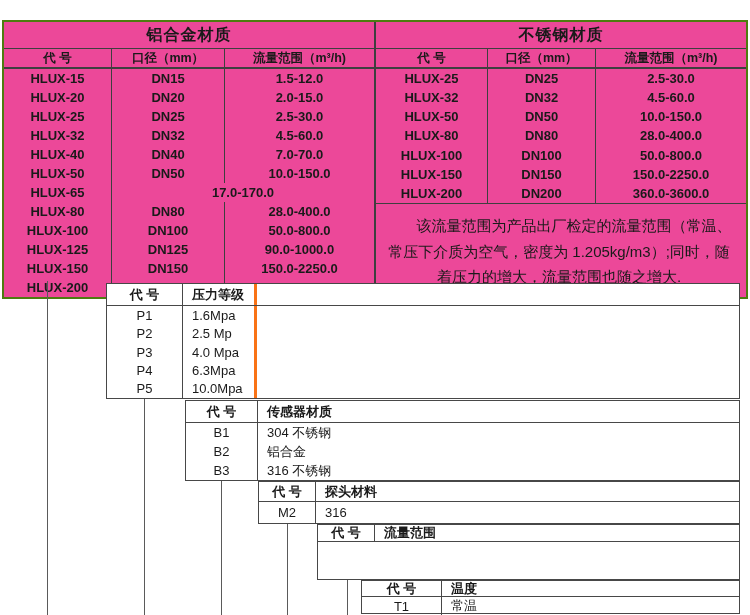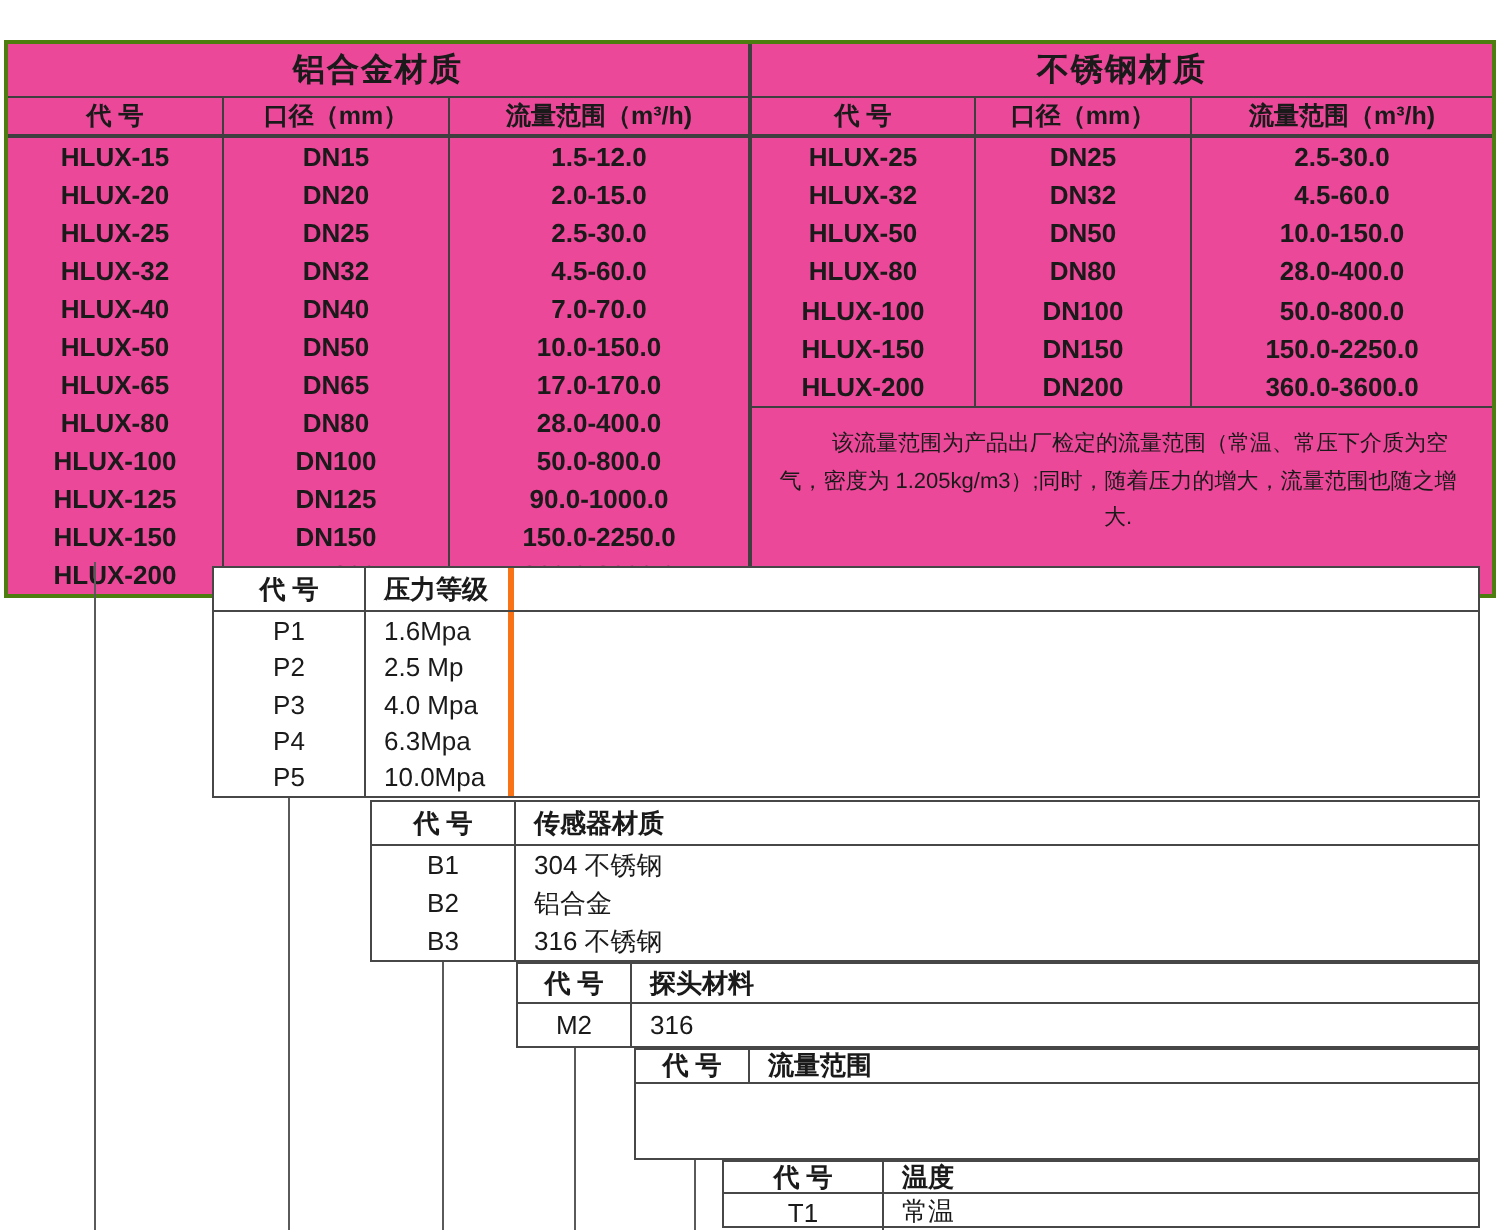--- a/index.html
+++ b/index.html
@@ -22,21 +22,21 @@
   .trow>div{display:flex;align-items:center;justify-content:center;box-sizing:border-box;}
   
   .half.left  .c1{width:108px;border-right:1px solid #3f3f3f;}
   .half.left  .c2{width:113px;border-right:1px solid #3f3f3f;}
   .half.left  .c3{flex:1;}
   .half.right .c1{width:112px;border-right:1px solid #3f3f3f;}
   .half.right .c2{width:108px;border-right:1px solid #3f3f3f;}
   .half.right .c3{flex:1;}
   .rows-fixed{height:134px;display:flex;flex-direction:column;font-size:13px;}
   .rows-fixed .trow{flex:1;}
-  .note{flex:1;border-top:1px solid #3f3f3f;padding:9px 12px 0 8px;font-size:11px;
+  .note{flex:1;border-top:1px solid #3f3f3f;padding:9px 12px 0 8px;font-size:15px;
         line-height:1.7;text-indent:2em;box-sizing:border-box;}
 
   
   .sub{position:absolute;border:1px solid #474747;box-sizing:border-box;background:#fff;
        display:flex;flex-direction:column;font-size:13px;}
   .sub-head{display:flex;border-bottom:1px solid #474747;font-weight:bold;box-sizing:border-box;}
   .sub-head>div,.sub-row>div{display:flex;align-items:center;box-sizing:border-box;}
   .sub-body{flex:1;display:flex;flex-direction:column;}
   .sub-row{flex:1;display:flex;}
   .cc{justify-content:center;border-right:1px solid #474747;}
@@ -119,21 +119,20 @@
           </div>
 
           <div class="trow">
             <div class="c1">HLUX-50</div>
             <div class="c2">DN50</div>
             <div class="c3">10.0-150.0</div>
           </div>
 
           <div class="trow">
             <div class="c1">HLUX-65</div>
-            <div class="c2">DN65</div>
             <div class="c3">17.0-170.0</div>
           </div>
 
           <div class="trow">
             <div class="c1">HLUX-80</div>
             <div class="c2">DN80</div>
             <div class="c3">28.0-400.0</div>
           </div>
 
           <div class="trow">

